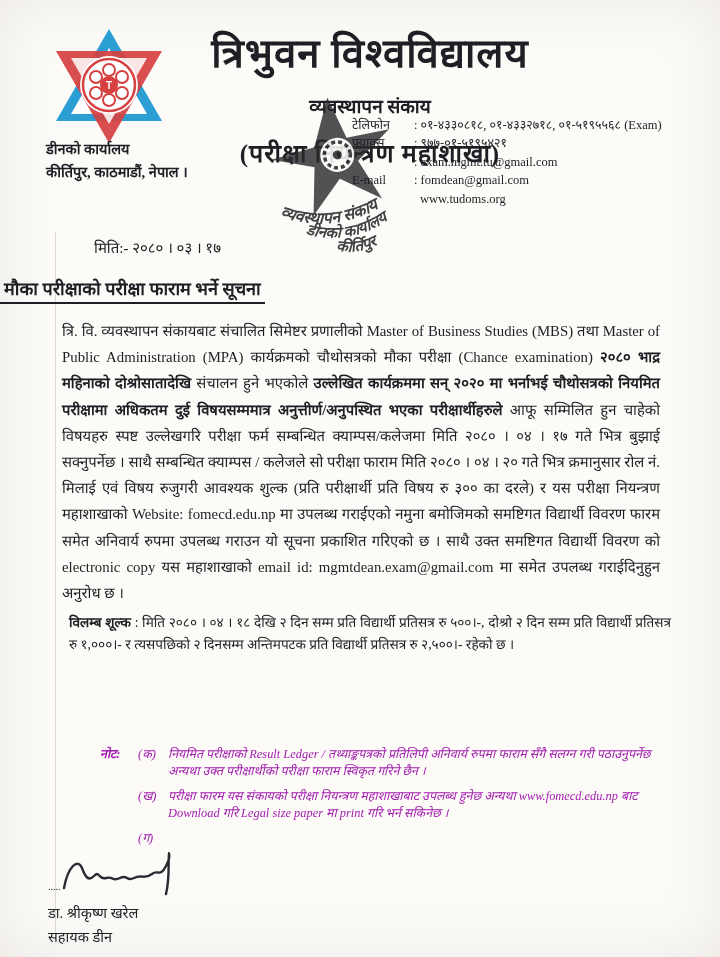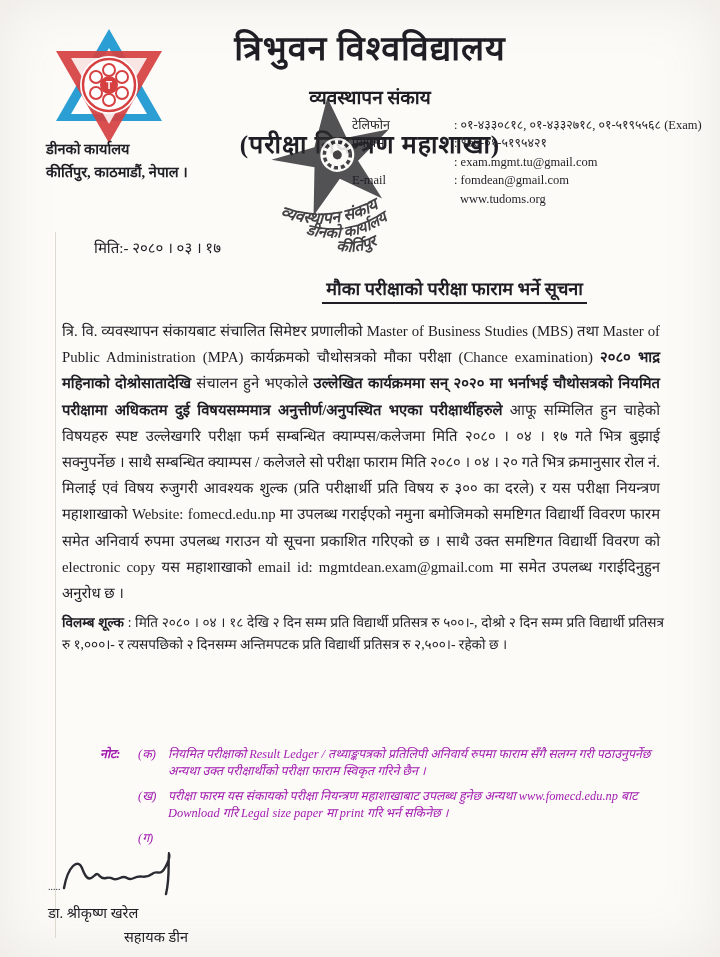--- a/index.html
+++ b/index.html
@@ -5,47 +5,47 @@
   html,body{margin:0;padding:0;background:#e9e7e2;}
   .page{
     position:relative;width:720px;height:957px;margin:0 auto;
     background:#fcfbf8;color:#1e1e24;overflow:hidden;
     font-family:"Liberation Serif","DejaVu Serif",serif;
     box-shadow:inset 0 0 60px rgba(120,110,90,.12);
   }
   .abs{position:absolute;}
   
   .uni-center{left:150px;top:24px;width:440px;text-align:center;}
-  .uni-name{font-size:34px;font-weight:bold;letter-spacing:1px;}
+  .uni-name{font-size:40px;font-weight:bold;letter-spacing:1px;}
   .uni-faculty{font-size:19px;font-weight:bold;margin-top:14px;}
   .uni-division{font-size:25px;font-weight:bold;margin-top:16px;letter-spacing:1px;}
   .office{left:46px;top:138px;font-size:14.5px;font-weight:bold;line-height:23px;}
   .contact{left:352px;top:118px;font-size:12.5px;line-height:1.15;}
-  .contact .row{display:flex;margin-bottom:4px;gap:40px;}
+  .contact .row{display:flex;margin-bottom:4px;}
   .contact .lbl{width:62px;flex:0 0 62px;}
   .contact .val{white-space:nowrap;}
   .margin-line{left:55px;top:232px;width:1px;height:706px;background:#cdc7bc;opacity:.65;}
   .date-line{left:94px;top:237px;font-size:15px;}
-  .notice-title{left:0;top:276px;width:587px;text-align:right;font-size:18px;font-weight:bold;}
+  .notice-title{left:0;top:276px;width:587px;text-align:left;font-size:18px;font-weight:bold;}
   .notice-title span{border-bottom:2.5px solid #1e1e24;padding:0 4px 3px 4px;}
   
   .para1{left:62px;top:318px;width:598px;font-size:14.8px;line-height:26.2px;text-align:justify;}
   .para1 .b{font-weight:bold;}
-  .late-fee{left:62px;top:612px;width:602px;font-size:13.6px;line-height:21.5px;text-align:justify;}
+  .late-fee{left:69px;top:612px;width:602px;font-size:13.6px;line-height:21.5px;text-align:justify;}
   .late-fee .lbl{font-weight:bold;}
   .para3{left:62px;top:657px;width:600px;font-size:14.6px;line-height:31px;text-align:justify;}
   
   .notes{left:100px;top:712px;width:562px;font-style:italic;font-size:12.4px;line-height:16.5px;color:#a21caf;margin-top:34px;}
   .notes .note-label{position:absolute;left:0;top:0;font-weight:bold;}
   .note-item{position:relative;padding-left:68px;margin-bottom:9px;}
   .note-item .marker{position:absolute;left:38px;top:0;}
   
   .sig-block{left:48px;top:852px;}
   .sig-name{font-size:14.5px;margin-top:2px;}
-  .sig-role{font-size:14.5px;margin-top:4px;text-align:right;}
+  .sig-role{font-size:14.5px;margin-top:4px;}
   
   .stamp{left:258px;top:94px;width:178px;height:172px;opacity:.88;transform:rotate(-6deg);}
   
   .logo{left:48px;top:26px;width:122px;height:122px;}
 </style>
 </head>
 <body>
 
 <div class="page">
 

